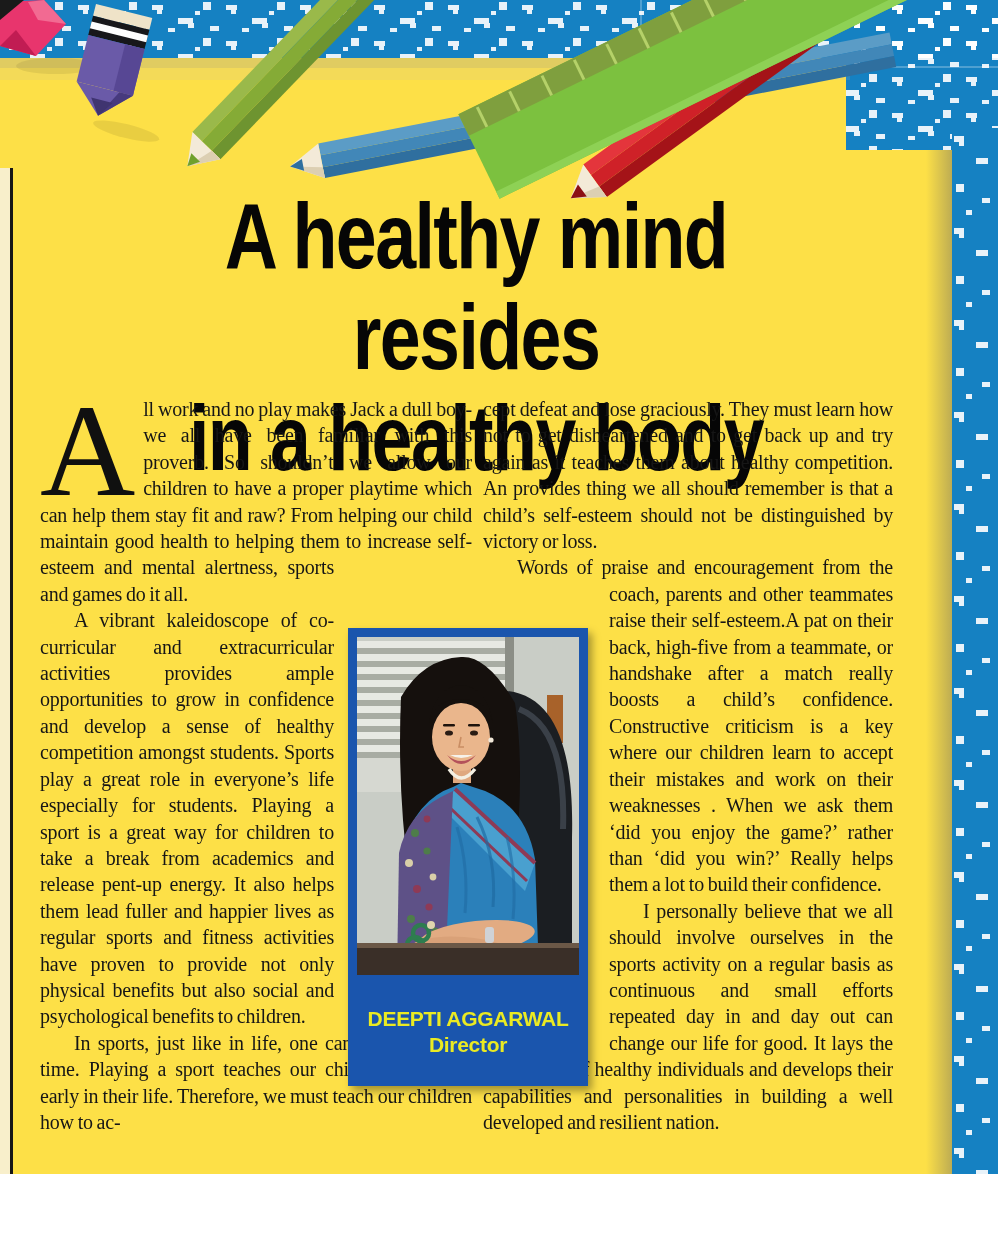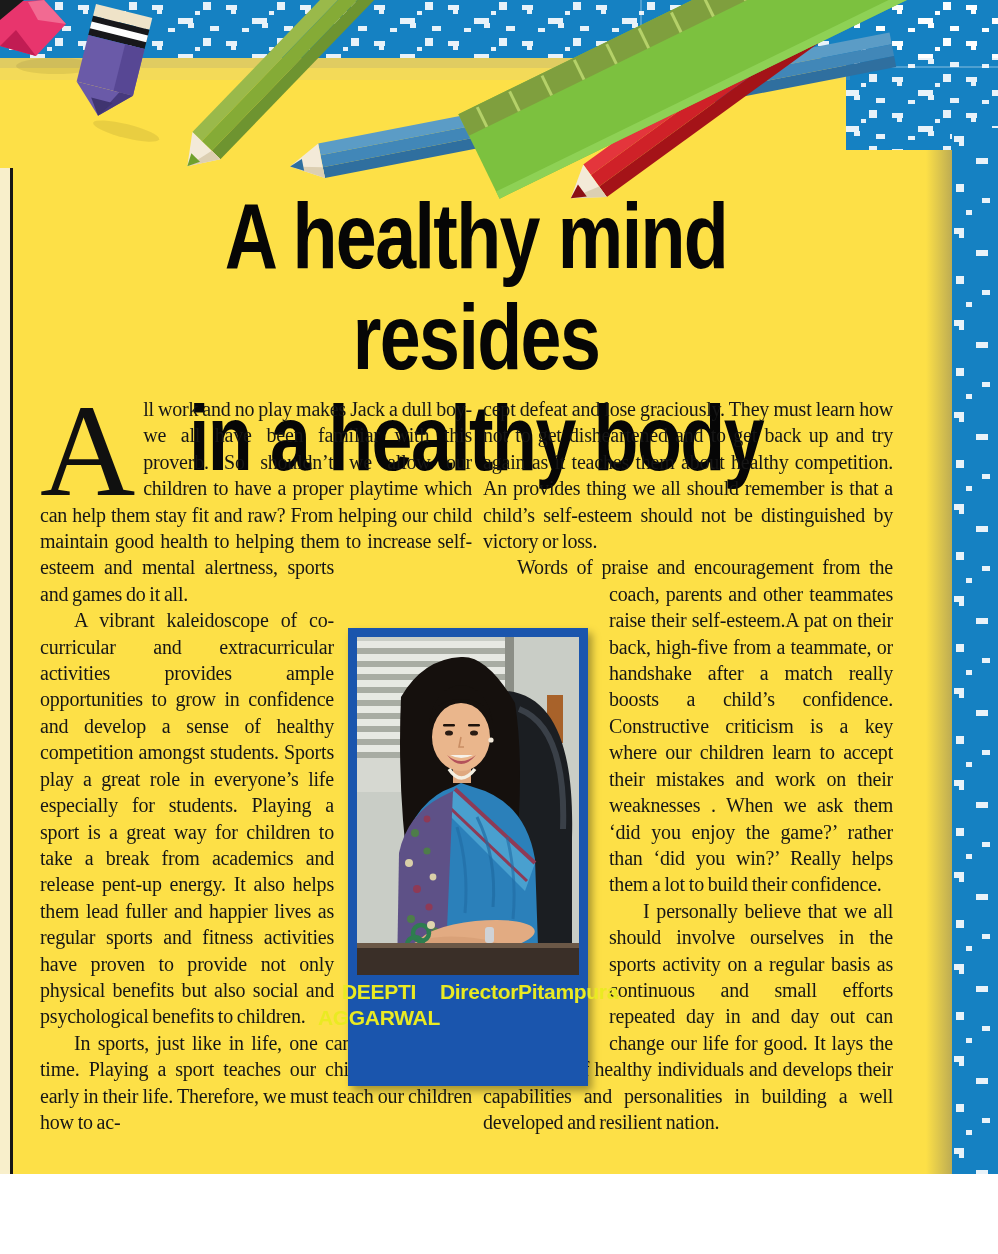--- a/index.html
+++ b/index.html
@@ -27,21 +27,21 @@
   #body-text p{margin:0;text-align:justify;}
   #body-text p.ind{text-indent:34px;}
   .dropcap{float:left;font-size:132px;line-height:98px;padding:6px 8px 0 0;color:#101010;}
   .spacR{float:right;width:128px;height:452px;margin:4px 0 6px 10px;}
   .spacL{float:left;width:116px;height:458px;margin:4px 10px 6px 0;}
 
   
   #photo{position:absolute;left:348px;top:628px;width:240px;height:458px;
       background:#1a55ad;box-shadow:4px 5px 8px rgba(0,0,0,.35);
       padding:9px 9px 0 9px;box-sizing:border-box;}
-  #caption{height:106px;display:flex;flex-direction:row;justify-content:center;
+  #caption{height:106px;display:flex;flex-direction:column;justify-content:center;
       text-align:center;font-family:"Liberation Sans",sans-serif;font-weight:700;
       font-size:21px;line-height:26px;color:#eaea22;letter-spacing:-.3px;}
 
   
   #rule-black{position:absolute;left:38px;top:1239px;width:855px;height:5px;background:#111;}
   #strip-green{position:absolute;left:38px;top:1244px;width:855px;height:10px;background:#dcead0;}
 </style>
 </head>
 <body>
 
@@ -245,20 +245,19 @@
         <circle cx="64" cy="296" r="8" stroke="#2e7d4f" stroke-width="4.5" fill="none"></circle>
         <circle cx="58" cy="308" r="8" stroke="#2e7d4f" stroke-width="4.5" fill="none"></circle>
         <circle cx="74" cy="288" r="4" fill="#e0d6ae"></circle>
       </g>
       <rect x="0" y="306" width="222" height="32" fill="#3a2f28"></rect>
       <rect x="0" y="306" width="222" height="5" fill="#6b5847"></rect>
     </svg>
     <div id="caption">
       <div>DEEPTI AGGARWAL</div>
       <div>Director</div>
-      <div>Pitampura</div>
     </div>
   </div>
 
   <div id="rule-black"></div>
   <div id="strip-green"></div>
 
 </div>
 
 </body></html>

